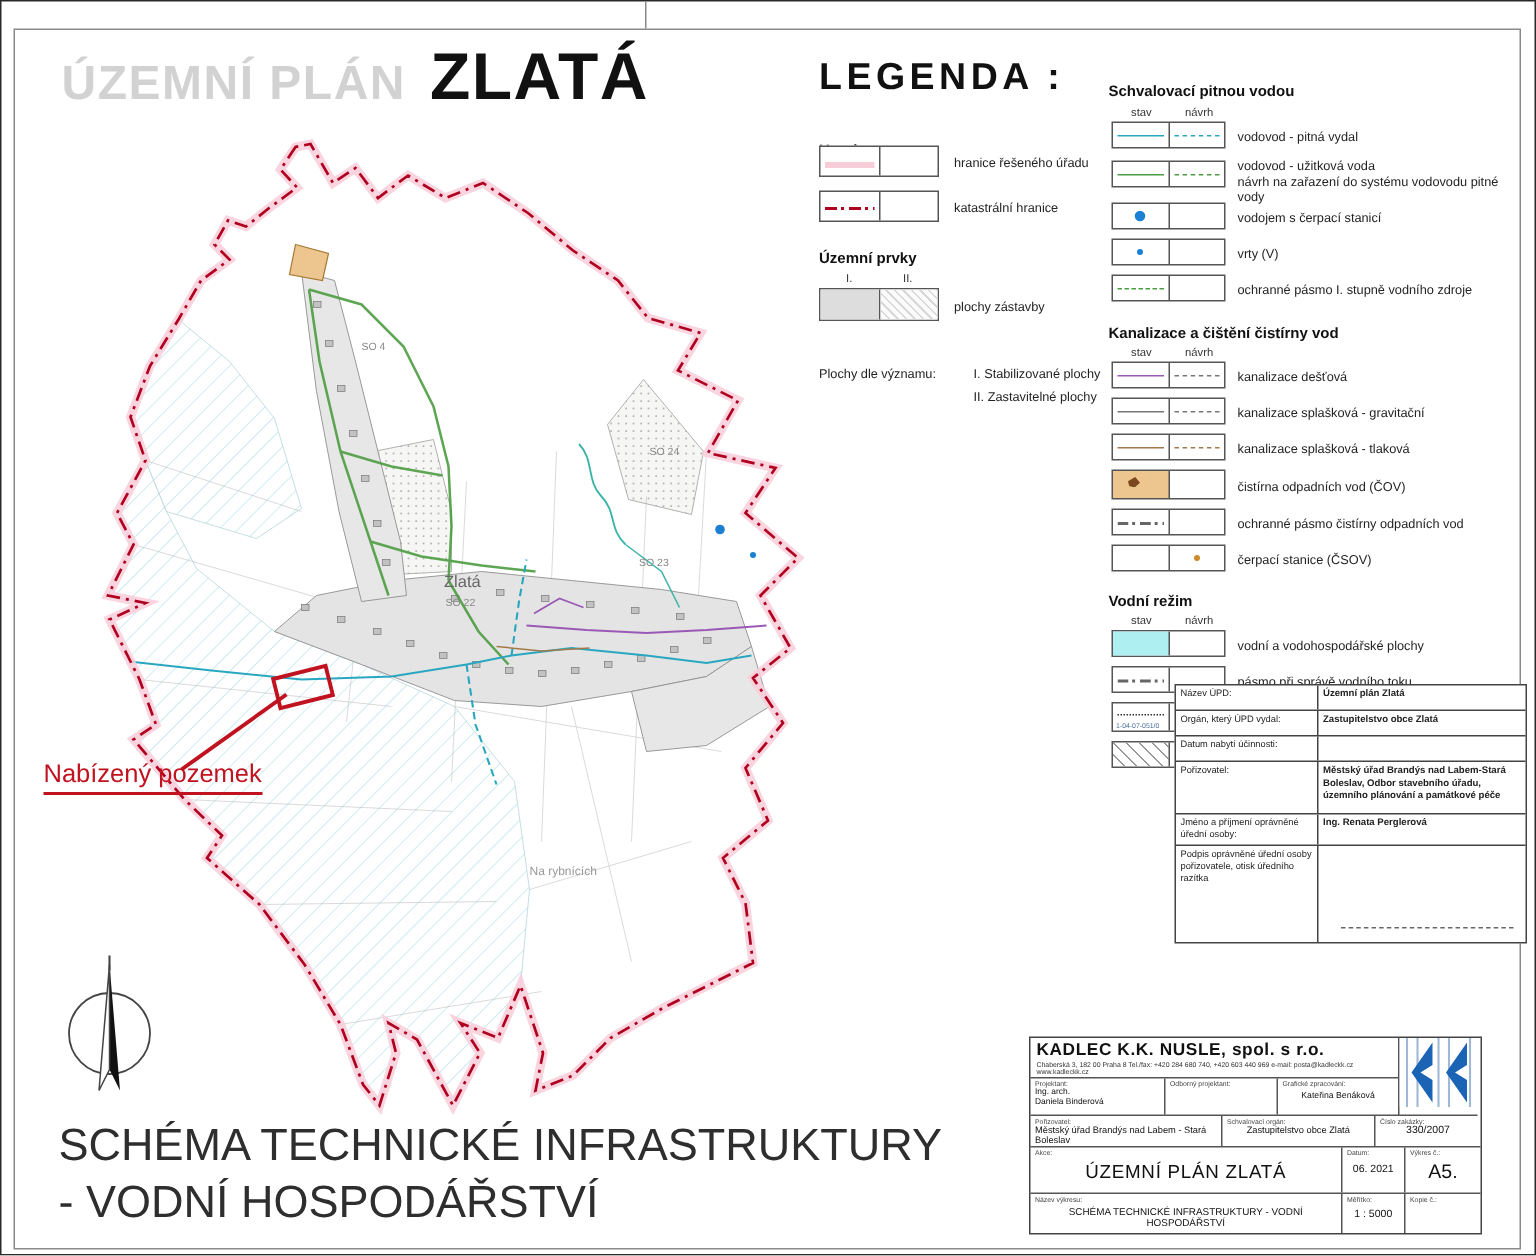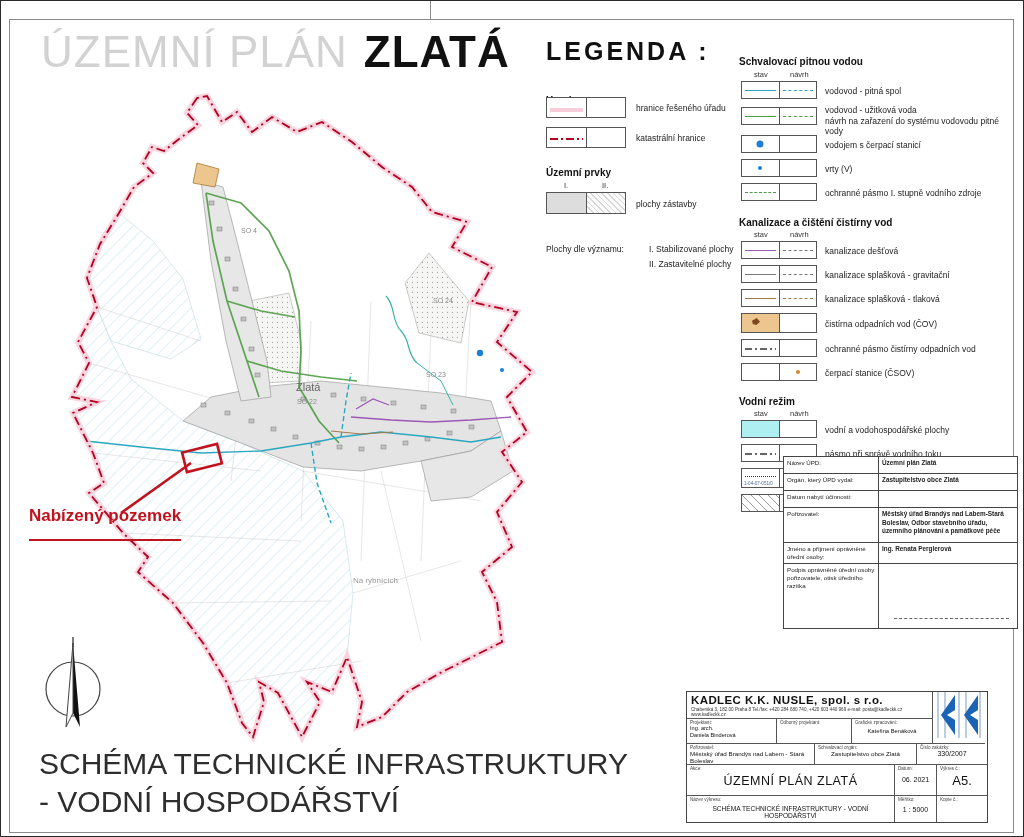--- a/index.html
+++ b/index.html
@@ -5,27 +5,27 @@
   html,body{margin:0;padding:0;background:#e8e8e8;}
   #sheet{position:relative;width:1024px;height:837px;background:#fff;overflow:hidden;
          font-family:"Liberation Sans", sans-serif;color:#222;box-sizing:border-box;
          border:1px solid #2a2a2a;}
   .abs{position:absolute;}
   
   #frame{position:absolute;left:8px;top:18px;width:1003px;height:812px;border:1px solid #8a8a8a;}
   #topTick{position:absolute;left:429px;top:0;width:1px;height:18px;background:#8a8a8a;}
   
   #mainTitle{left:40px;top:26px;white-space:nowrap;}
-  #mainTitle .t1{font-size:44px;font-weight:normal;color:#d2d2d2;letter-spacing:1px;}
+  #mainTitle .t1{font-size:32px;font-weight:bold;color:#d2d2d2;letter-spacing:1px;}
   #mainTitle .t2{font-size:44px;font-weight:bold;color:#111;margin-left:16px;letter-spacing:1px;}
   
   #subTitle{left:38px;top:744px;font-size:30px;color:#2e2e2e;line-height:1.25;}
   
-  #offered{left:28px;top:505px;font-size:17px;font-weight:bold;color:#c1121f;
-           border-bottom:2px solid #c1121f;padding-bottom:13px;}
+  #offered{left:28px;top:505px;font-size:17px;font-weight:normal;color:#c1121f;
+           border-bottom:2px solid #c1121f;padding-bottom:2px;}
   
   #legendTitle{left:545px;top:36px;font-size:25px;font-weight:bold;letter-spacing:3px;color:#111;}
   .lg-head{font-size:10px;font-weight:bold;color:#111;}
   .lg-label{font-size:8.5px;color:#222;line-height:1.25;}
   .lgbox{display:flex;border:1px solid #555;background:#fff;box-sizing:border-box;}
   .lgbox .cell{flex:1;position:relative;border-right:1px solid #555;}
   .lgbox .cell:last-child{border-right:none;}
   .smp{position:absolute;left:3px;right:3px;top:50%;height:0;}
   .smp.solid-cyan{border-top:1.6px solid #2aa7c0;}
   .smp.dash-cyan{border-top:1.6px dashed #2aa7c0;}
@@ -245,21 +245,21 @@
   <div class="abs colhdr" style="left:789px;top:69px">návrh</div>
 
   <div class="abs lgbox" style="left:740px;top:80px;width:76px;height:18px">
     <div class="cell">
         <div class="smp solid-cyan"></div>
       </div>
     <div class="cell">
         <div class="smp dash-cyan"></div>
       </div>
   </div>
-  <div class="abs lg-label" style="left:824px;top:85px">vodovod - pitná spol</div>
+  <div class="abs lg-label" style="left:824px;top:85px">vodovod - pitná vydal</div>
 
   <div class="abs lgbox" style="left:740px;top:106px;width:76px;height:18px">
     <div class="cell">
         <div class="smp solid-green"></div>
       </div>
     <div class="cell">
         <div class="smp dash-green"></div>
       </div>
   </div>
   <div class="abs lg-label" style="left:824px;top:104px;width:180px">

